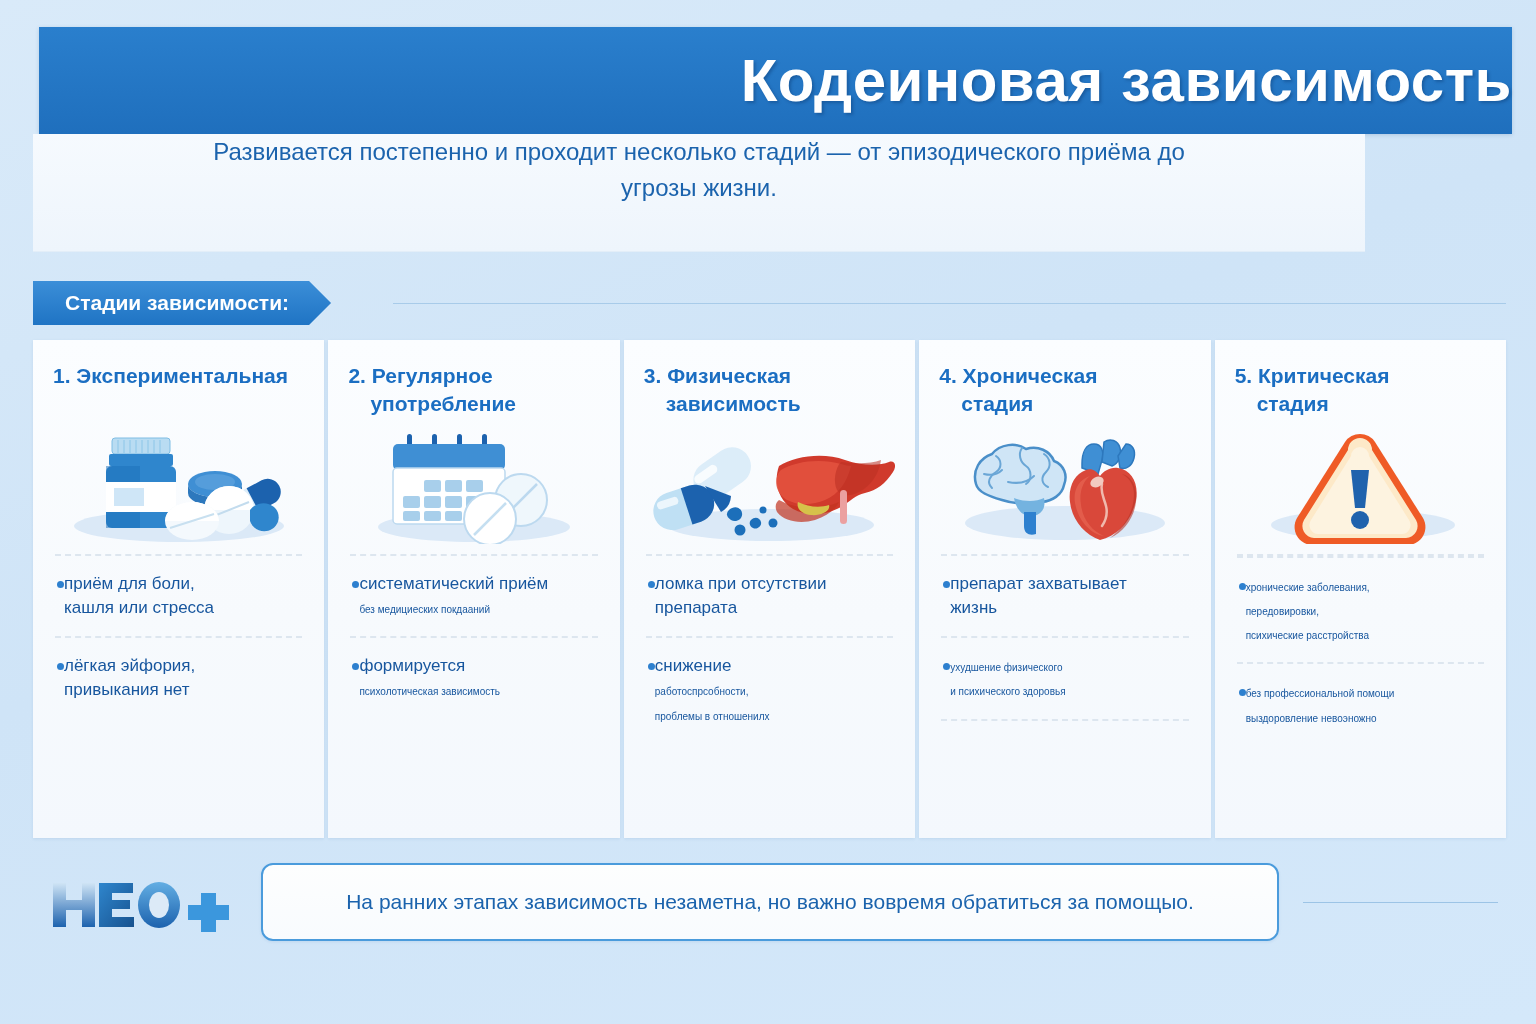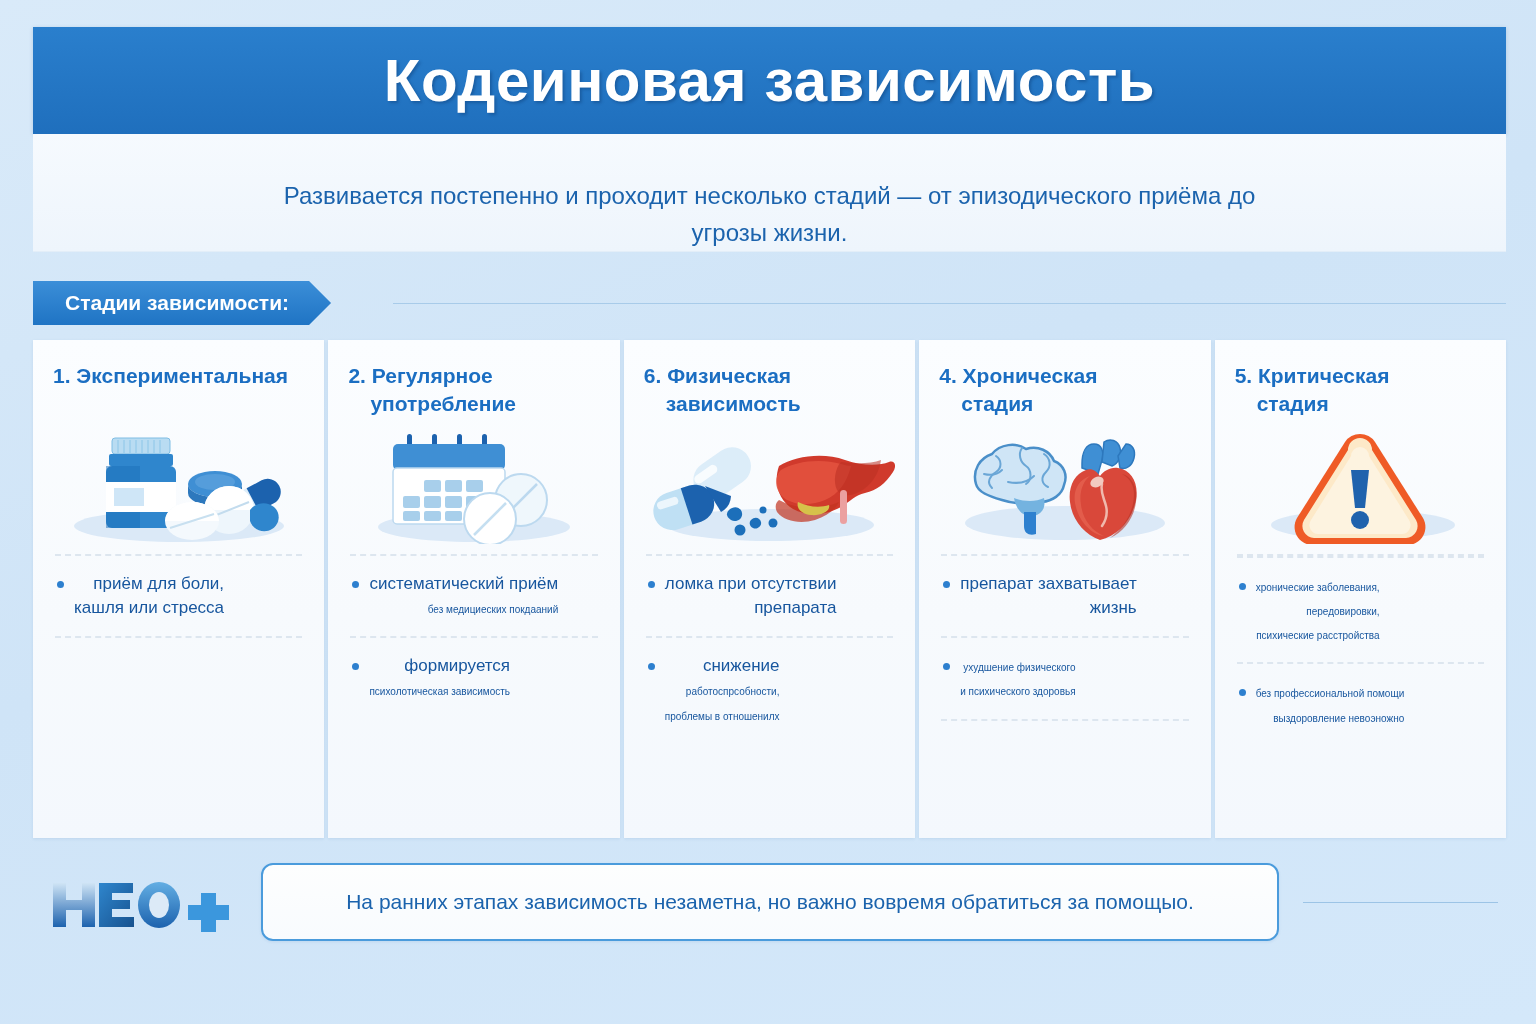--- a/index.html
+++ b/index.html
@@ -9,45 +9,45 @@
     height: 1024px;
     overflow: hidden;
     font-family: "Liberation Sans", "DejaVu Sans", sans-serif;
     background: linear-gradient(160deg, #d9eaf9 0%, #cfe4f7 45%, #d4e8fa 100%);
     position: relative;
   }
 
   
   .title-bar {
     position: absolute;
-    left: 33px; top: 27px;
+    left: 39px; top: 27px;
     width: 1473px; height: 107px;
     background: linear-gradient(180deg, #2a7fcd 0%, #1f6fbd 100%);
     display: flex;
     align-items: center;
-    justify-content: center;
+    justify-content: flex-end;
     box-shadow: 0 1px 4px rgba(20,70,130,.18);
   }
   .title-bar h1 {
     color: #ffffff;
     font-size: 60px;
     font-weight: bold;
     letter-spacing: .5px;
     text-shadow: 2px 2px 3px rgba(10,50,100,.35);
     white-space: nowrap;
   }
 
   
   .subtitle-panel {
     position: absolute;
     left: 33px; top: 134px;
-    width: 1473px; height: 118px;
+    width: 1332px; height: 118px;
     background: linear-gradient(180deg, #f6fafe 0%, #eef5fc 100%);
     display: flex;
-    align-items: flex-end;
+    align-items: flex-start;
     justify-content: center;
     border-bottom: 1px solid #e3eef8;
   }
   .subtitle-panel .sub-text {
     color: #1b63ad;
     font-size: 24px;
     line-height: 1.52;
     text-align: center;
     max-width: 1040px;
   }
@@ -117,23 +117,22 @@
   .illus svg { display: block; }
 
   .bullets { margin-top: 6px; }
   .sep {
     height: 0;
     border-top: 2px dashed #dde6ef;
     margin: 0 2px;
   }
   .bullet {
     display: flex;
-    gap: 10px;
+    gap: 0;
     padding: 16px 2px 16px 4px;
-    text-align: right;
   }
   .dot {
     flex: 0 0 auto;
     width: 7px; height: 7px;
     border-radius: 50%;
     background: #2d80cf;
     margin-top: 9px;
   }
   .btext { color: #17569e; font-size: 17px; line-height: 1.42; }
   .btext .sm { font-size: 10px; }
@@ -242,20 +241,27 @@
     <div class="bullets">
       <div class="sep"></div>
       <div class="bullet">
         <span class="dot"></span>
         <span class="btext">
           <span>приём для боли,</span><br>
           <span>кашля или стресса</span>
         </span>
       </div>
       <div class="sep"></div>
+      <div class="bullet">
+        <span class="dot"></span>
+        <span class="btext">
+          <span>лёгкая эйфория,</span><br>
+          <span>привыкания нет</span>
+        </span>
+      </div>
     </div>
   </div>
 
   <div class="card">
     <div class="card-title">
       <span>2. Регулярное</span>
       <span class="ttl-line2">употребление</span>
     </div>
     <div class="illus">
       <svg width="230" height="118" viewBox="0 0 230 118">
@@ -308,21 +314,21 @@
         <span class="btext">
           <span>формируется</span><br>
           <span class="sm">психолотическая зависимость</span>
         </span>
       </div>
     </div>
   </div>
 
   <div class="card">
     <div class="card-title">
-      <span>6. Физическая</span>
+      <span>3. Физическая</span>
       <span class="ttl-line2">зависимость</span>
     </div>
     <div class="illus">
       <svg width="250" height="118" viewBox="0 0 250 118">
         <ellipse cx="125" cy="99" rx="104" ry="16" fill="#dbe9f7"></ellipse>
 
         <g transform="rotate(-35 72 52)">
           <rect x="48" y="32" width="62" height="38" rx="19" fill="#dcedf9"></rect>
           <rect x="52" y="38" width="26" height="9" rx="4.5" fill="#ffffff" opacity=".8"></rect>
         </g>

